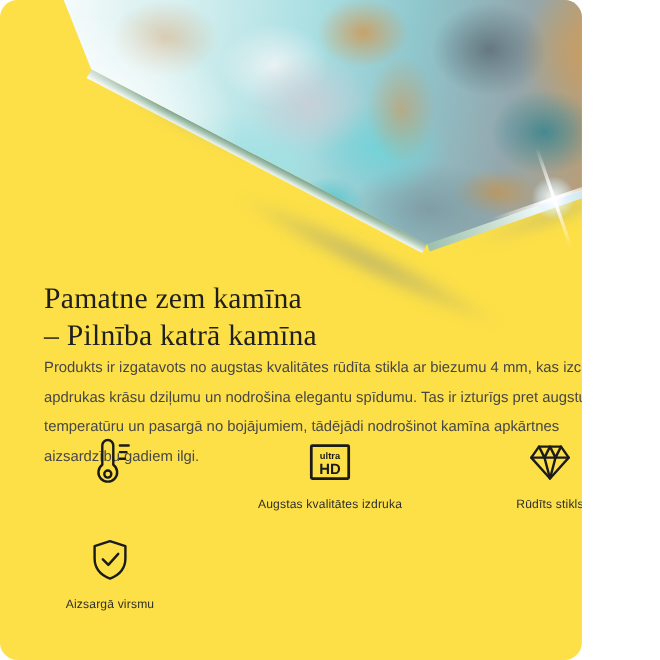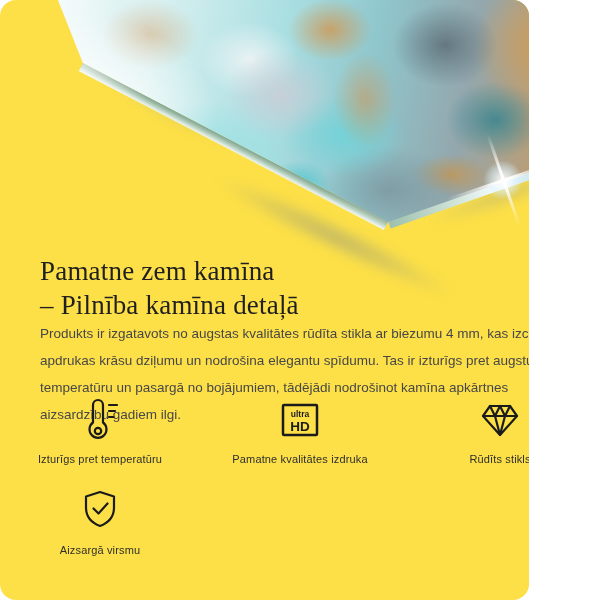--- a/index.html
+++ b/index.html
@@ -85,47 +85,46 @@
     <div class="glass-face"></div>
     <div class="sparkle">
       <div class="glow"></div>
         <div class="ray-h"></div>
         <div class="ray-v"></div>
     </div>
   </div>
 
   <h1 class="heading">
     <div>Pamatne zem kamīna</div>
-    <div>– Pilnība kamīna detaļā</div>
+    <div>– Pilnība katrā kamīna</div>
   </h1>
 
   <p class="para">Produkts ir izgatavots no augstas kvalitātes rūdīta stikla ar biezumu 4 mm, kas izceļ apdrukas krāsu dziļumu un nodrošina elegantu spīdumu. Tas ir izturīgs pret augstu temperatūru un pasargā no bojājumiem, tādējādi nodrošinot kamīna apkārtnes aizsardzību gadiem ilgi.</p>
 
   <div class="features">
 
     <div class="feature">
       <span class="icon">
         <svg width="48" height="48" viewBox="0 0 48 48">
           <path d="M17 9a5 5 0 0 1 10 0v17.5a8.5 8.5 0 1 1-10 0z"></path>
           <circle cx="22" cy="35" r="3.2"></circle>
           <path d="M33 9h8M33 15h6M33 21h4.5"></path>
         </svg>
       </span>
-      <span class="label">Izturīgs pret temperatūru</span>
     </div>
 
     <div class="feature">
       <span class="icon">
         <svg width="48" height="48" viewBox="0 0 48 48">
           <rect x="7" y="9" width="34" height="30" rx="1" stroke-width="2.5"></rect>
           <text x="24" y="21" font-size="8.5" text-anchor="middle">ultra</text>
           <text x="24" y="35" font-size="13.5" text-anchor="middle">HD</text>
         </svg>
       </span>
-      <span class="label">Pamatne kvalitātes izdruka</span>
+      <span class="label">Augstas kvalitātes izdruka</span>
     </div>
 
     <div class="feature">
       <span class="icon">
         <svg width="48" height="48" viewBox="0 0 48 48">
           <path d="M14 10h20l7 10-17 19L7 20z"></path>
           <path d="M7 20h34M14 10l5 10 5-10 5 10 5-10M19 20l5 19 5-19"></path>
         </svg>
       </span>
       <span class="label">Rūdīts stikls</span>

